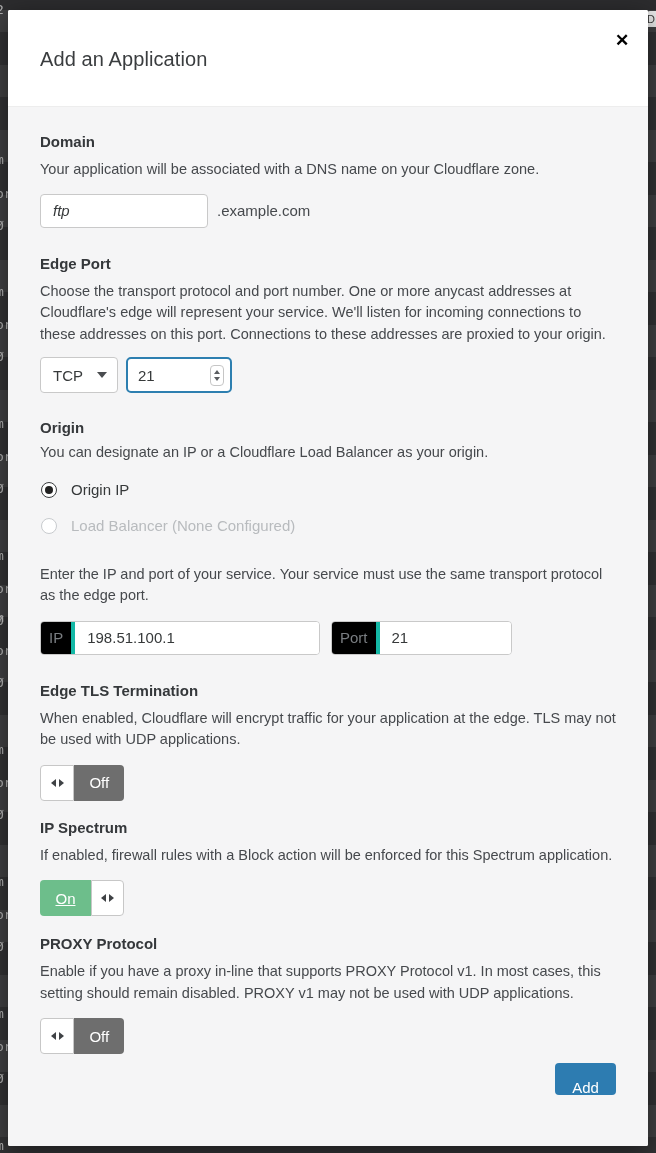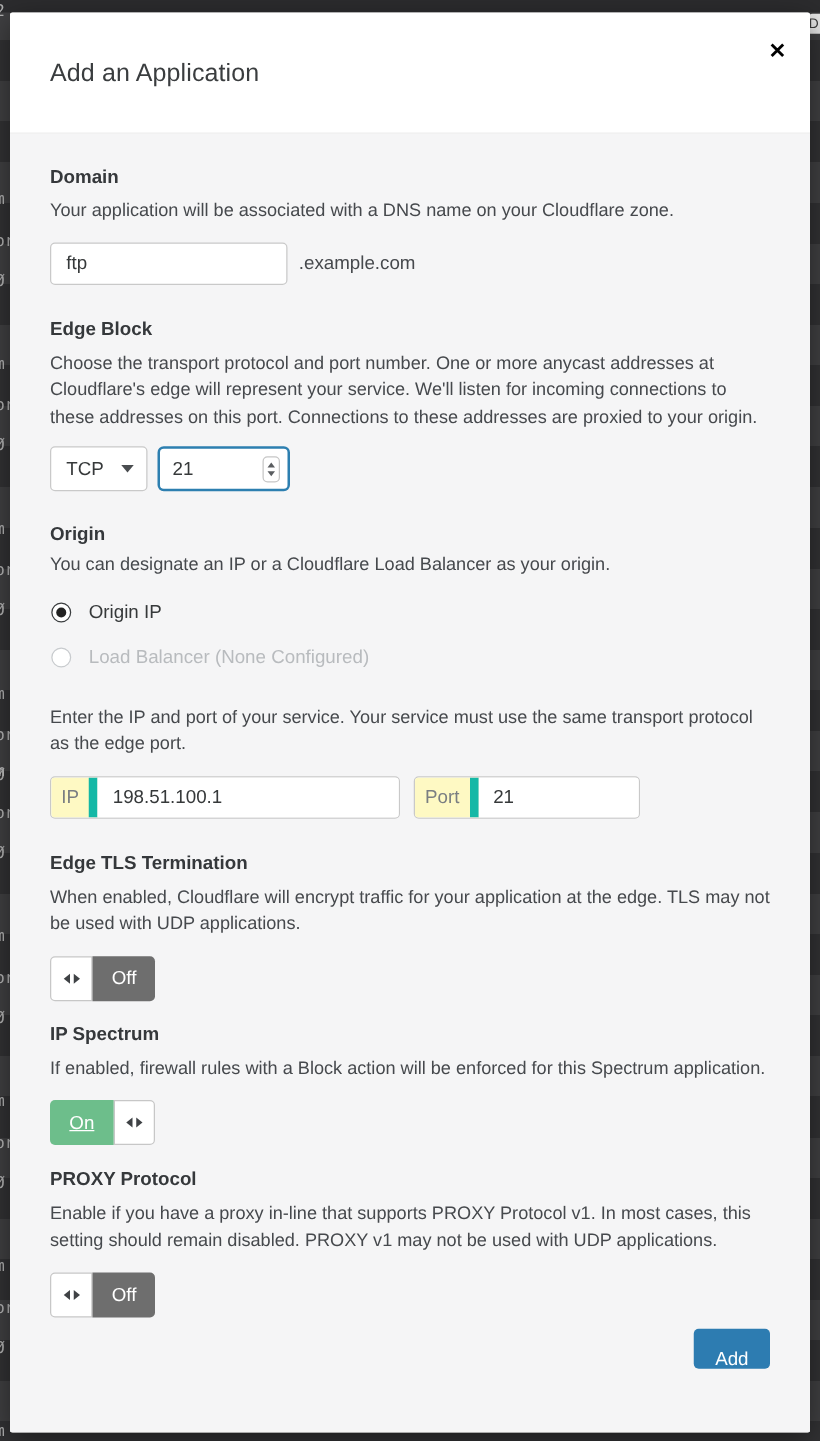--- a/index.html
+++ b/index.html
@@ -52,21 +52,21 @@
   .sec-label { font-size:15px; font-weight:700; color:#35383b; line-height:16px; }
   .sec-desc  { font-size:14.5px; line-height:21.5px; color:#46494d; margin-top:9px; max-width:578px; }
 
   
   .text-input {
     height:34px; background:#fff; border:1px solid #c9c9c9; border-radius:4px;
     font-family:"Liberation Sans", sans-serif; font-size:15px; color:#36393a;
     padding:0 12px; outline:none;
   }
   .domain-row { margin-top:13px; margin-bottom:28px; display:flex; align-items:center; }
-  .domain-input { width:190px; }
+  .domain-input { width:168px;font-style:italic; }
   .zone-suffix { font-size:15px; color:#46494d; margin-left:9px; }
 
   .port-controls { margin-top:12px; margin-bottom:27px; display:flex; align-items:center; }
   .select-box {
     width:78px; height:36px; background:#fff; border:1px solid #c9c9c9; border-radius:4px;
     display:flex; align-items:center; padding:0 10px 0 12px; cursor:pointer;
     font-size:15px; color:#36393a;
   }
   .select-caret {
     margin-left:auto; width:0; height:0;
@@ -106,22 +106,22 @@
   .ip-desc { margin-top:28px; }
   .ip-row { margin-top:14px; margin-bottom:28px; display:flex; align-items:center; }
   .prefixed-group {
     height:34px; background:#fff; border:1px solid #c9c9c9; border-radius:4px;
     display:flex; align-items:stretch; overflow:hidden;
   }
   .ip-group { width:280px; margin-right:11px; }
   .oport-group { width:181px; }
   .prefix-cell {
     flex:none; display:flex; align-items:center; justify-content:center;
-    background:#fef9c3; color:#7a7e82; font-size:15px;
-    border-right:7px solid #14b8a6; padding:0 8px;
+    background:#000000; color:#7a7e82; font-size:15px;
+    border-right:4px solid #14b8a6; padding:0 8px;
   }
   .prefixed-group .text-input { border:none; border-radius:0; flex:1; min-width:0; height:100%; }
 
   
   .toggle { margin-top:14px; display:flex; width:84px; height:36px; cursor:pointer; }
   .toggle-seg { display:flex; align-items:center; justify-content:center; font-size:15px; }
   .seg-knob {
     background:#fff; border:1px solid #c7c7c7; width:44px; gap:3px;
   }
   .toggle.off .seg-knob { border-radius:4px 0 0 4px; }
@@ -190,21 +190,21 @@
     <div>
       <div class="sec-label">Domain</div>
       <div class="sec-desc">Your application will be associated with a DNS name on your Cloudflare zone.</div>
       <div class="domain-row">
         <input class="text-input domain-input" value="ftp" style="">
         <span class="zone-suffix">.example.com</span>
       </div>
     </div>
 
     <div>
-      <div class="sec-label">Edge Block</div>
+      <div class="sec-label">Edge Port</div>
       <div class="sec-desc">Choose the transport protocol and port number. One or more anycast addresses at Cloudflare's edge will represent your service. We'll listen for incoming connections to these addresses on this port. Connections to these addresses are proxied to your origin.</div>
       <div class="port-controls">
         <div class="select-box">
           <span>TCP</span>
           <span class="select-caret"></span>
         </div>
         <div class="number-input-wrap">
           <input class="number-input" value="21" style="">
           <span class="stepper">
             <span class="step-up"></span>

